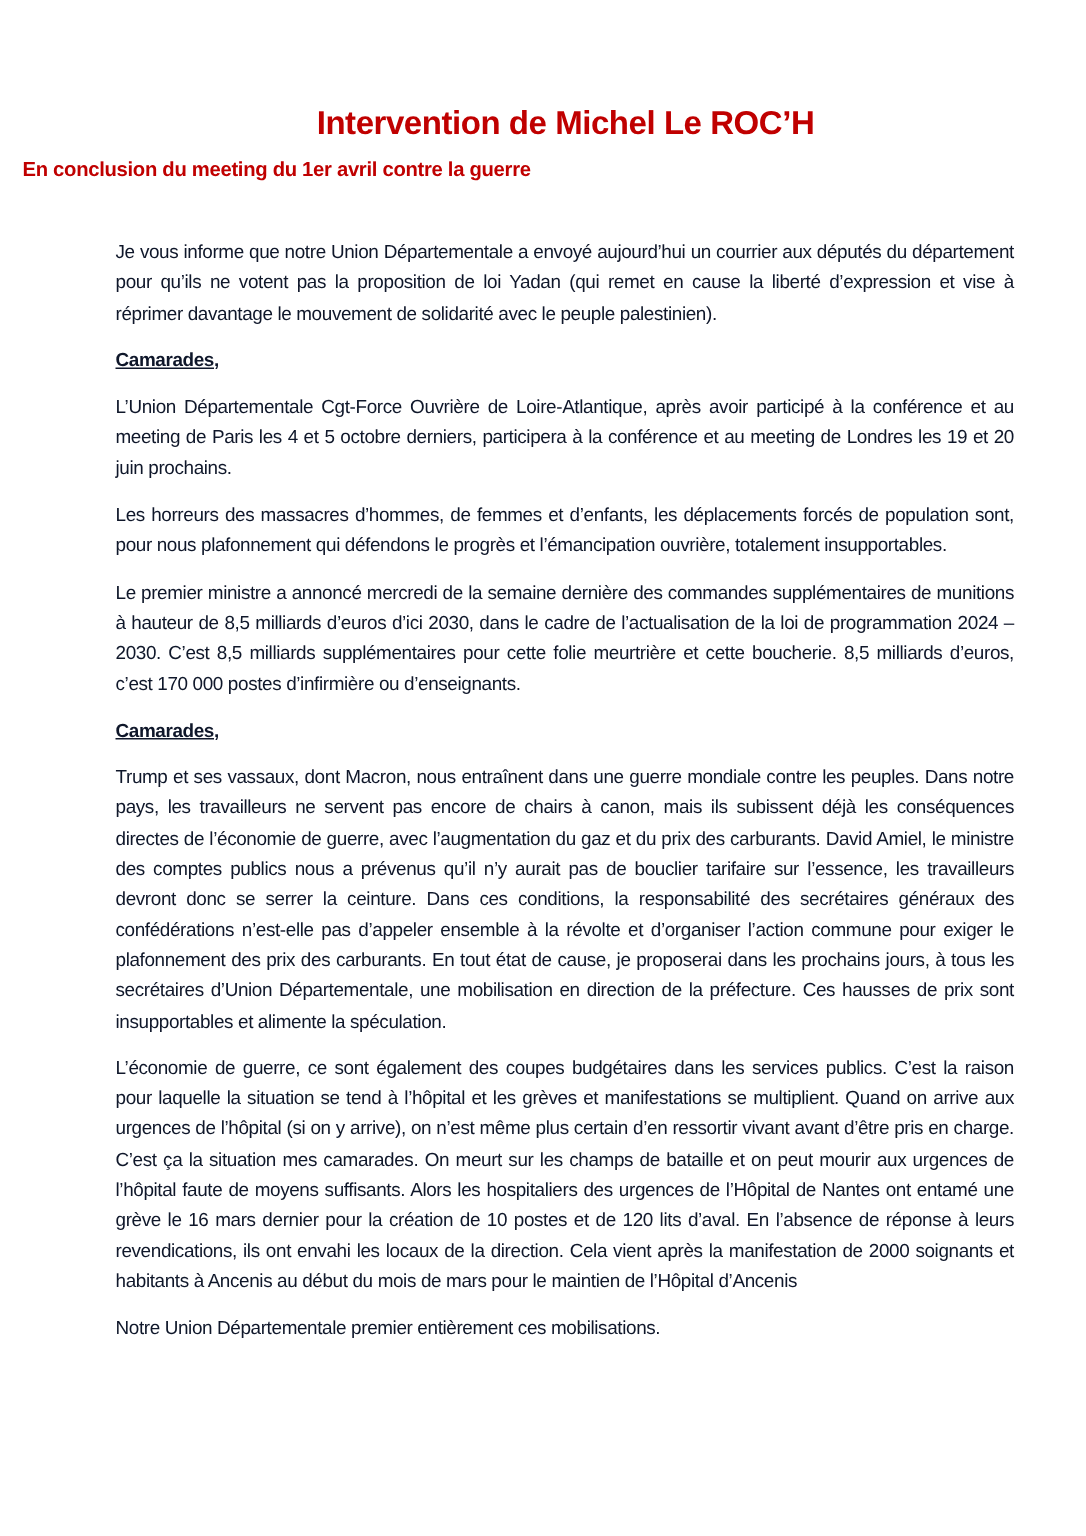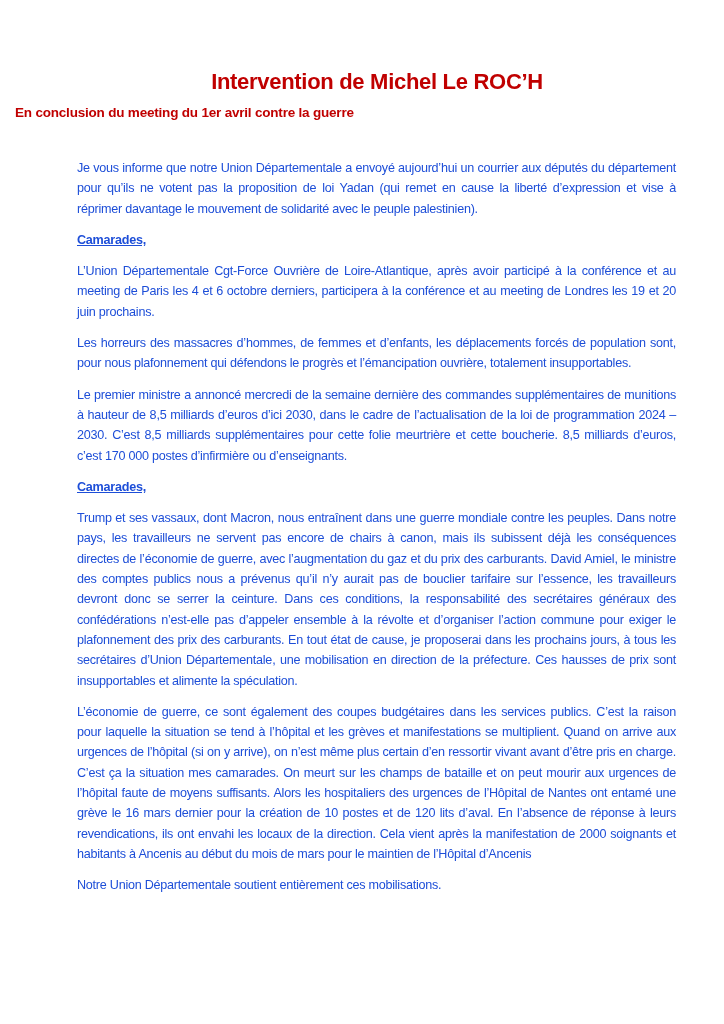--- a/index.html
+++ b/index.html
@@ -16,36 +16,36 @@
   }
   .subtitle {
     position: absolute; left: 0; width: 724px; top: 104px;
     text-align: left; color: #c00000;
     font-family: "Liberation Sans", sans-serif; font-weight: bold;
     font-size: 13.5px; line-height: 18px; letter-spacing: -0.2px;
   }
   .body {
     position: absolute; left: 62px; top: 158px; width: 599px;
     font-family: "Liberation Sans", sans-serif; font-size: 12.6px;
-    line-height: 20.3px; color: #1d4ed8; letter-spacing: -0.25px;
+    line-height: 20.3px; color: #0f172a; letter-spacing: -0.25px;
   }
   .body p { margin: 0 0 11px 0; text-align: justify; }
   .body p.salutation { font-weight: bold; margin-bottom: 11px; text-decoration: underline; }
 </style>
 </head>
 <body>
 
 <div class="page">
   <div class="title">Intervention de Michel Le ROC’H</div>
   <div class="subtitle">En conclusion du meeting du 1er avril contre la guerre</div>
 
   <div class="body">
     <p>Je vous informe que notre Union Départementale a envoyé aujourd’hui un courrier aux députés du département pour qu’ils ne votent pas la proposition de loi Yadan (qui remet en cause la liberté d’expression et vise à réprimer davantage le mouvement de solidarité avec le peuple palestinien).</p>
     <p class="salutation">Camarades,</p>
-    <p>L’Union Départementale Cgt-Force Ouvrière de Loire-Atlantique, après avoir participé à la conférence et au meeting de Paris les 4 et 6 octobre derniers, participera à la conférence et au meeting de Londres les 19 et 20 juin prochains.</p>
+    <p>L’Union Départementale Cgt-Force Ouvrière de Loire-Atlantique, après avoir participé à la conférence et au meeting de Paris les 4 et 5 octobre derniers, participera à la conférence et au meeting de Londres les 19 et 20 juin prochains.</p>
     <p>Les horreurs des massacres d’hommes, de femmes et d’enfants, les déplacements forcés de population sont, pour nous plafonnement qui défendons le progrès et l’émancipation ouvrière, totalement insupportables.</p>
     <p>Le premier ministre a annoncé mercredi de la semaine dernière des commandes supplémentaires de munitions à hauteur de 8,5 milliards d’euros d’ici 2030, dans le cadre de l’actualisation de la loi de programmation 2024 – 2030. C’est 8,5 milliards supplémentaires pour cette folie meurtrière et cette boucherie. 8,5 milliards d’euros, c’est 170 000 postes d’infirmière ou d’enseignants.</p>
     <p class="salutation">Camarades,</p>
     <p>Trump et ses vassaux, dont Macron, nous entraînent dans une guerre mondiale contre les peuples. Dans notre pays, les travailleurs ne servent pas encore de chairs à canon, mais ils subissent déjà les conséquences directes de l’économie de guerre, avec l’augmentation du gaz et du prix des carburants. David Amiel, le ministre des comptes publics nous a prévenus qu’il n’y aurait pas de bouclier tarifaire sur l’essence, les travailleurs devront donc se serrer la ceinture. Dans ces conditions, la responsabilité des secrétaires généraux des confédérations n’est-elle pas d’appeler ensemble à la révolte et d’organiser l’action commune pour exiger le plafonnement des prix des carburants. En tout état de cause, je proposerai dans les prochains jours, à tous les secrétaires d’Union Départementale, une mobilisation en direction de la préfecture. Ces hausses de prix sont insupportables et alimente la spéculation.</p>
     <p>L’économie de guerre, ce sont également des coupes budgétaires dans les services publics. C’est la raison pour laquelle la situation se tend à l’hôpital et les grèves et manifestations se multiplient. Quand on arrive aux urgences de l’hôpital (si on y arrive), on n’est même plus certain d’en ressortir vivant avant d’être pris en charge. C’est ça la situation mes camarades. On meurt sur les champs de bataille et on peut mourir aux urgences de l’hôpital faute de moyens suffisants. Alors les hospitaliers des urgences de l’Hôpital de Nantes ont entamé une grève le 16 mars dernier pour la création de 10 postes et de 120 lits d’aval. En l’absence de réponse à leurs revendications, ils ont envahi les locaux de la direction. Cela vient après la manifestation de 2000 soignants et habitants à Ancenis au début du mois de mars pour le maintien de l’Hôpital d’Ancenis</p>
-    <p>Notre Union Départementale soutient entièrement ces mobilisations.</p>
+    <p>Notre Union Départementale premier entièrement ces mobilisations.</p>
   </div>
 </div>
 
 </body></html>

